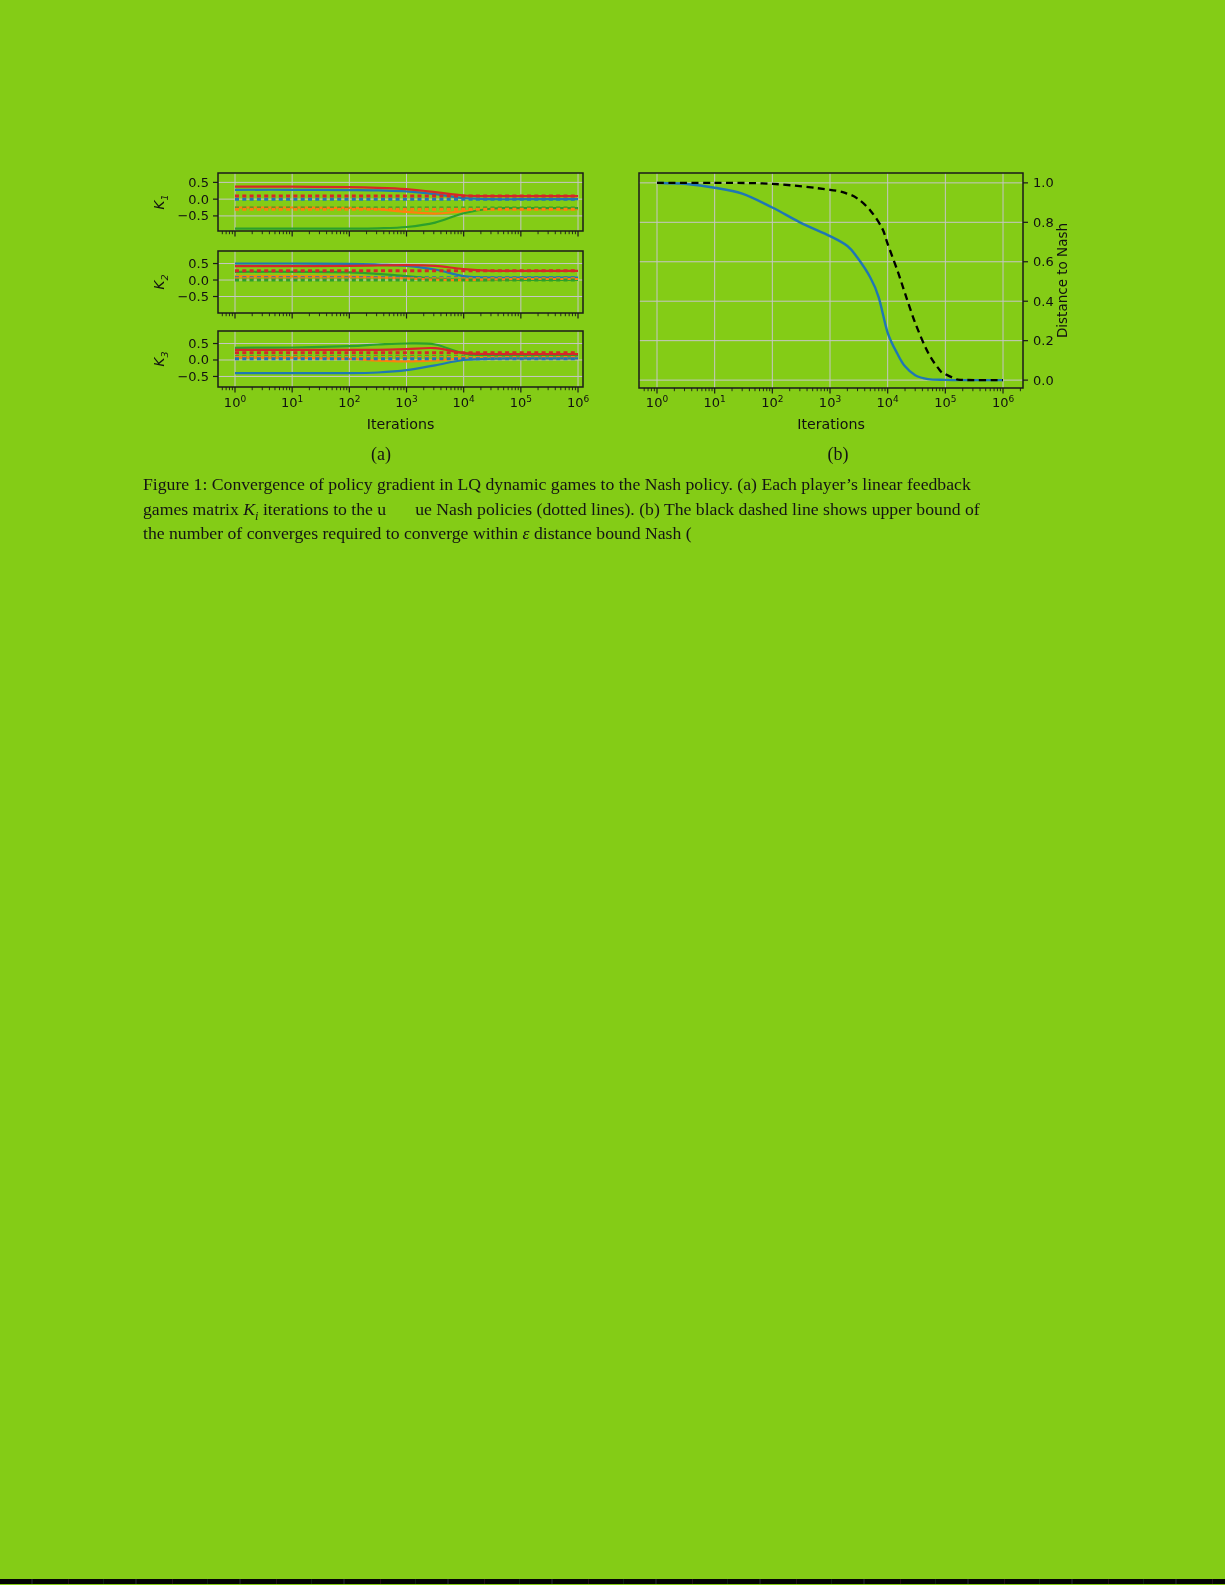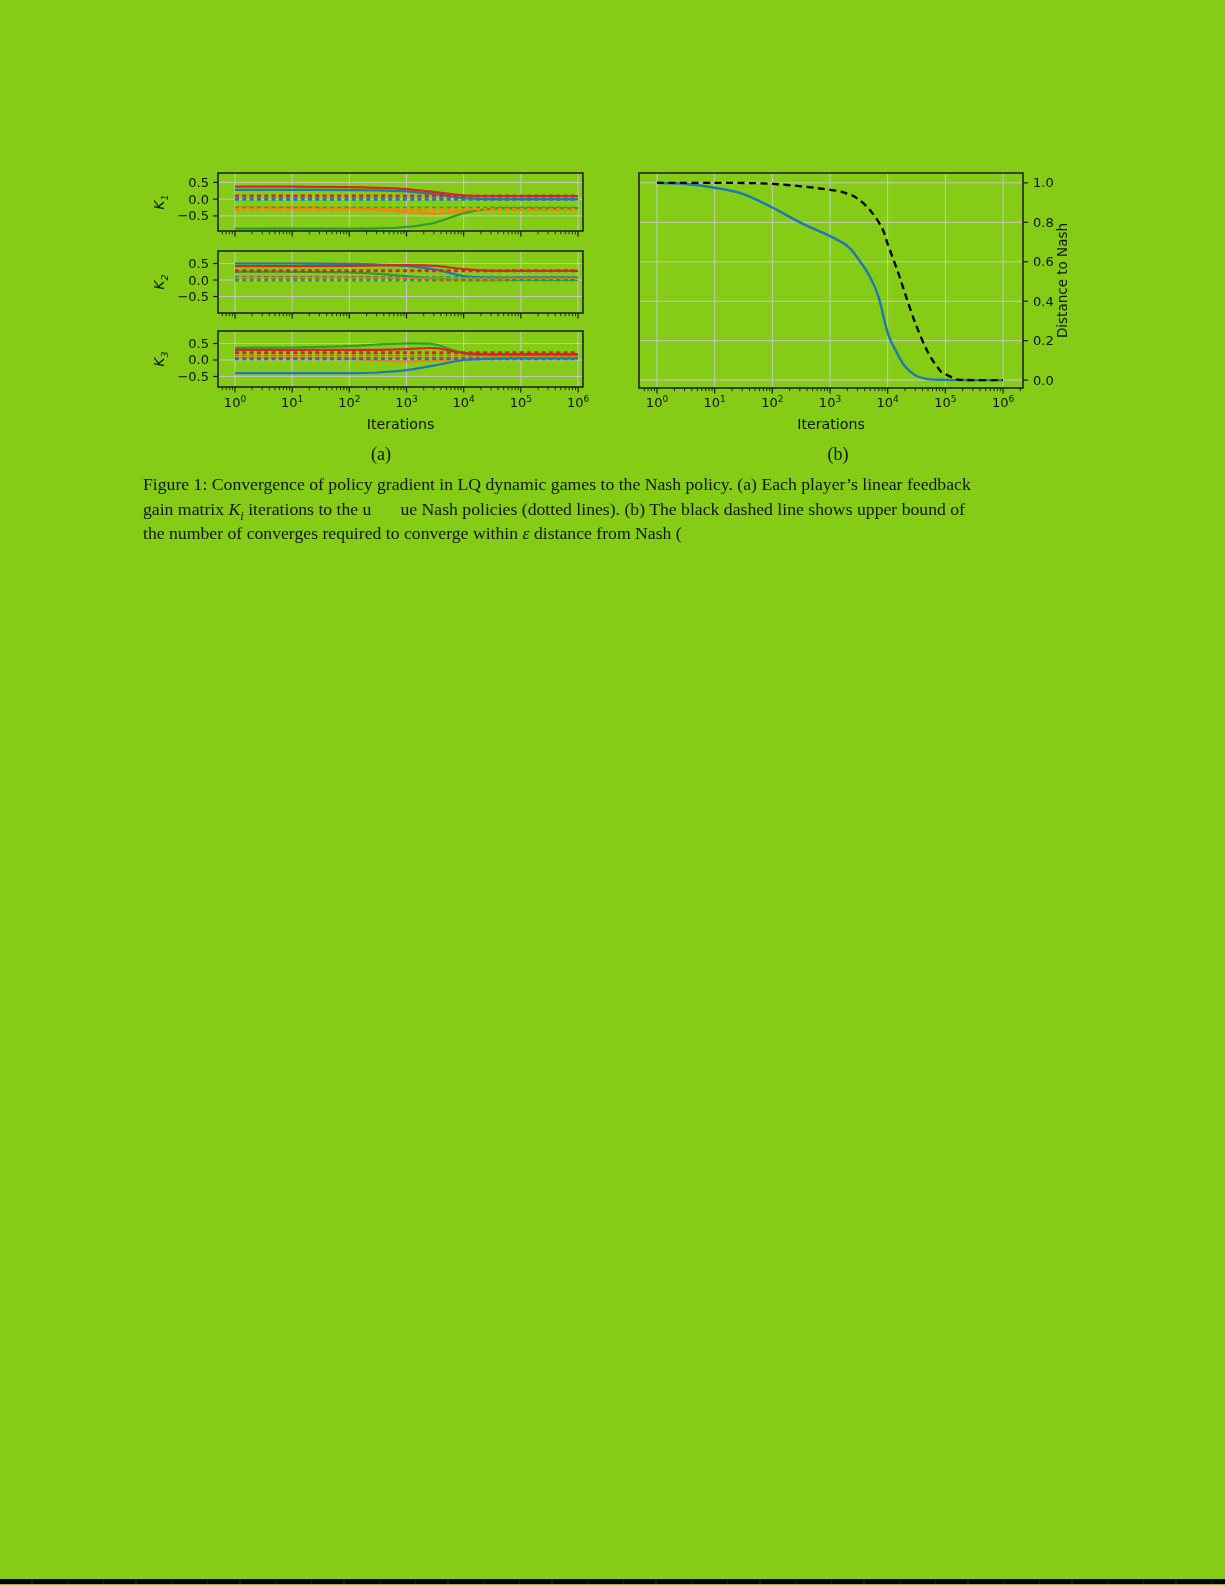--- a/index.html
+++ b/index.html
@@ -390,19 +390,19 @@
         <text x="452" y="120.5" text-anchor="middle" font-size="13.5" transform="rotate(-90 452 120.5)">Distance to Nash</text>
       </svg>
 
     <div class="sublabel" style="left:331px;top:444px;">(a)</div>
     <div class="sublabel" style="left:788px;top:444px;">(b)</div>
 
     <div class="caption">
       <div class="cap-line">
         <span>Figure 1: Convergence of policy gradient in LQ dynamic games to the Nash policy. (a) Each player’s linear feedback</span>
       </div>
-      <div class="cap-line"><span>gain matrix </span><i>K</i><sub><i>i</i></sub><span> iterations to the u</span><span class="gap"></span><span>ue Nash policies (dotted lines). (b) The black dashed line shows upper bound of</span></div>
-      <div class="cap-line"><span>the number of converges required to converge within </span><i>ε</i><span> distance from Nash (</span></div>
+      <div class="cap-line"><span>games matrix </span><i>K</i><sub><i>i</i></sub><span> iterations to the u</span><span class="gap"></span><span>ue Nash policies (dotted lines). (b) The black dashed line shows upper bound of</span></div>
+      <div class="cap-line"><span>the number of converges required to converge within </span><i>ε</i><span> distance bound Nash (</span></div>
     </div>
   </div>
 
   <div class="artifact-strip"></div>
 </div>
 
 </body></html>

